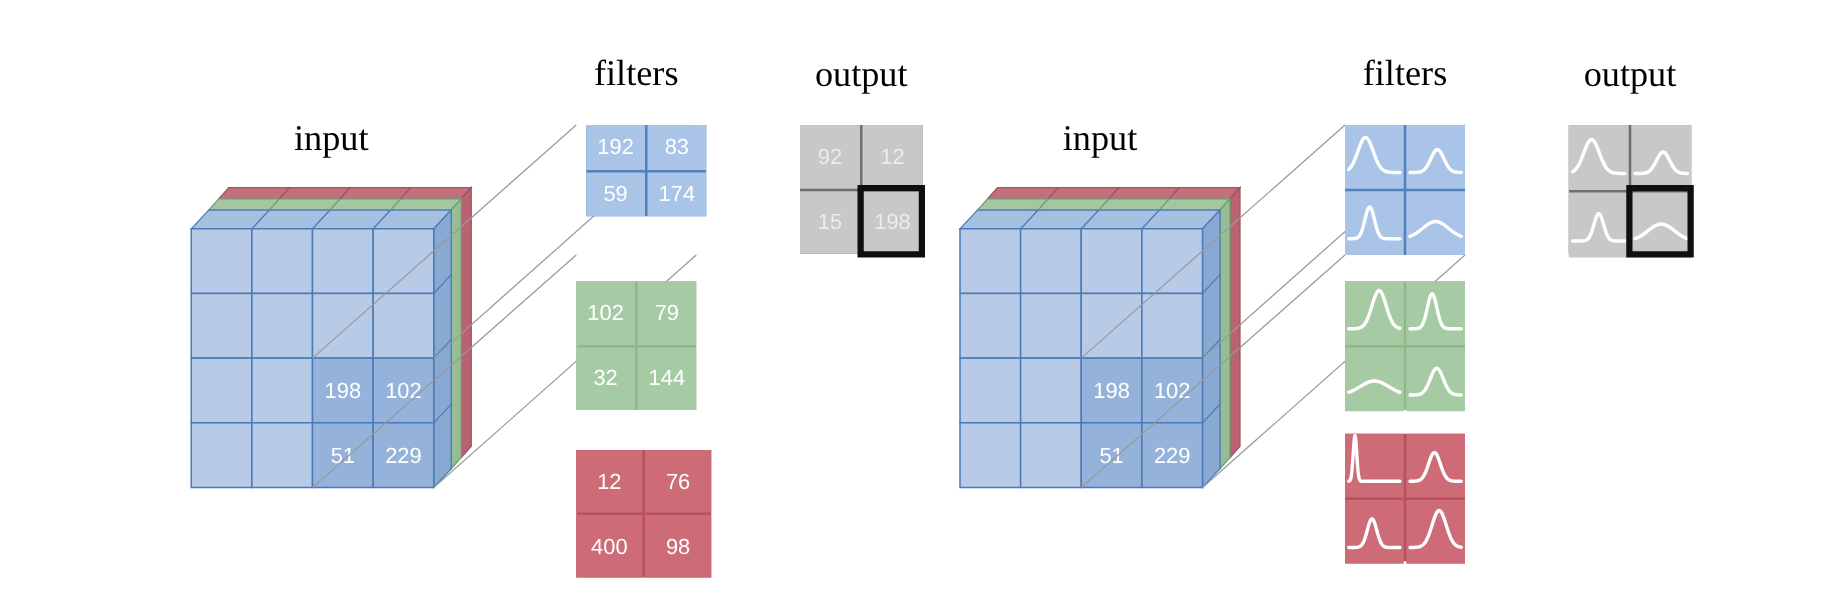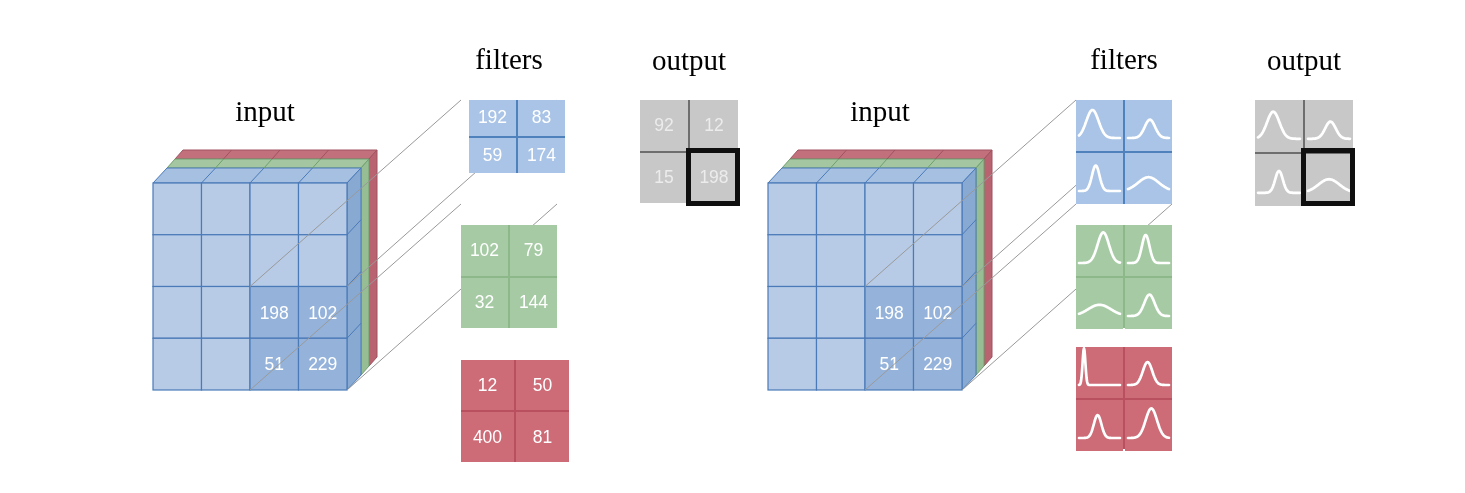--- a/index.html
+++ b/index.html
@@ -140,23 +140,23 @@
       <div class="cell">174</div>
     </div>
   <div class="grid2 f-green" id="grid-left-f1" style="left:461px;top:225px;width:96px;height:103px">
       <div class="cell">102</div>
       <div class="cell">79</div>
       <div class="cell">32</div>
       <div class="cell">144</div>
     </div>
   <div class="grid2 f-red" id="grid-left-f2" style="left:461px;top:360px;width:108px;height:102px">
       <div class="cell">12</div>
-      <div class="cell">50</div>
+      <div class="cell">76</div>
       <div class="cell">400</div>
-      <div class="cell">81</div>
+      <div class="cell">98</div>
     </div>
 
   <div class="grid2 f-blue" id="grid-right-f0" style="left:1076px;top:100px;width:96px;height:104px">
       <div class="cell">
         <svg viewBox="0 0 47 51" preserveAspectRatio="none">
           <path d="M3.0 35.5L3.5 35.0L4.0 34.5L4.5 33.9L5.0 33.2L5.5 32.4L6.0 31.5L6.5 30.6L7.0 29.5L7.5 28.4L8.0 27.2L8.5 26.0L9.0 24.7L9.5 23.3L10.0 21.9L10.5 20.5L11.0 19.2L11.5 17.8L12.0 16.5L12.5 15.2L13.0 14.1L13.5 13.0L14.0 12.1L14.5 11.3L15.0 10.7L15.5 10.3L16.0 10.0L16.5 10.0L17.0 10.1L17.5 10.4L18.0 10.8L18.5 11.5L19.0 12.3L19.5 13.2L20.0 14.3L20.5 15.5L21.0 16.7L21.5 18.1L22.0 19.4L22.5 20.8L23.0 22.2L23.5 23.6L24.0 24.9L24.5 26.2L25.0 27.5L25.5 28.6L26.0 29.7L26.5 30.7L27.0 31.7L27.5 32.5L28.0 33.3L28.5 34.0L29.0 34.6L29.5 35.1L30.0 35.6L30.5 36.0L31.0 36.4L31.5 36.6L32.0 36.9L32.5 37.1L33.0 37.3L33.5 37.4L34.0 37.5L34.5 37.6L35.0 37.7L35.5 37.8L36.0 37.8L36.5 37.9L37.0 37.9L37.5 37.9L38.0 37.9L38.5 38.0L39.0 38.0L39.5 38.0L40.0 38.0L40.5 38.0L41.0 38.0L41.5 38.0L42.0 38.0L42.5 38.0L43.0 38.0L43.5 38.0L44.0 38.0" fill="none" stroke="#ffffff" stroke-width="2.7" stroke-linecap="round" stroke-linejoin="round"></path>
         </svg>
       </div>
       <div class="cell">
         <svg viewBox="0 0 47 51" preserveAspectRatio="none">

